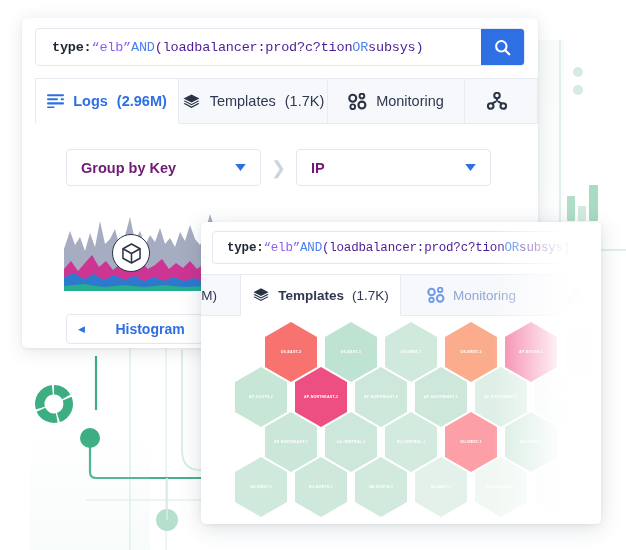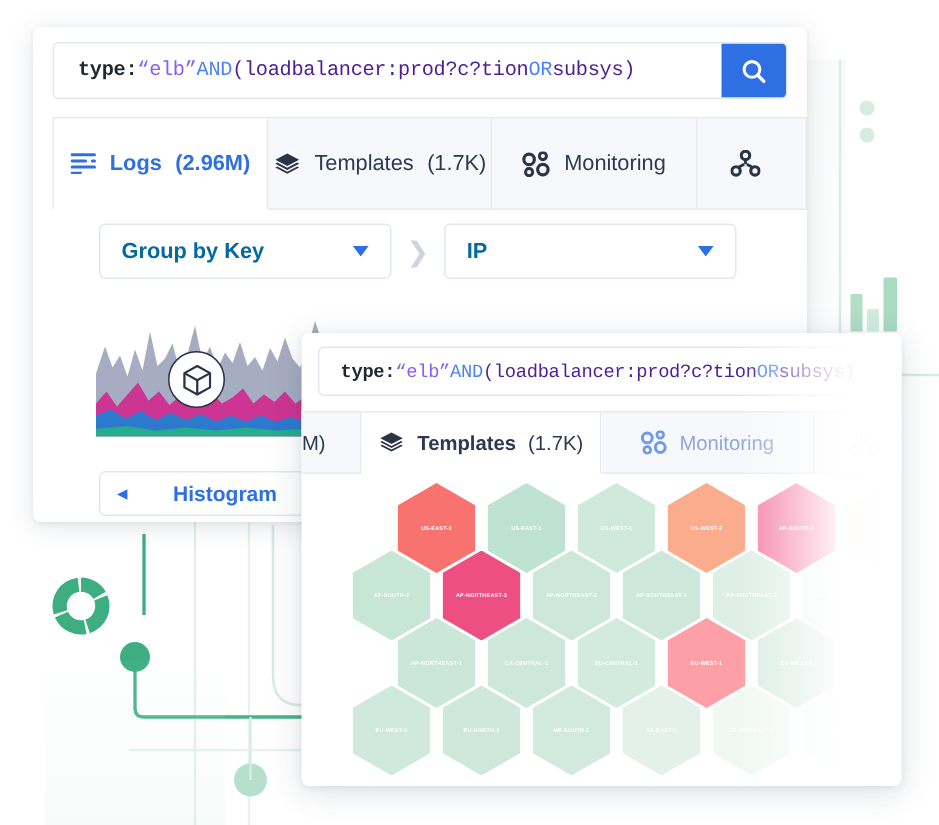--- a/index.html
+++ b/index.html
@@ -61,21 +61,21 @@
     width: 43px;
     background: #2f6fe4;
     display: flex; align-items: center; justify-content: center;
     cursor: pointer;
   }
   .search-btn svg { display:block; }
 
   
   .tabs {
     position: absolute; left: 13px; top: 60px;
-    width: 503px; height: 62px;
+    width: 503px; height: 46px;
     display: flex;
     align-items: stretch;
   }
   .tab {
     display: flex; align-items: center; justify-content: center;
     gap: 9px;
     background: #f7f8fb;
     border: 1px solid #e7eaf1;
     border-bottom: 1px solid #e7eaf1;
     font-size: 14.5px;
@@ -103,21 +103,21 @@
     display: flex; align-items: center; gap: 10px;
   }
   .dd {
     width: 195px; height: 37px;
     border: 1px solid #e3e7ef;
     border-radius: 4px;
     background: #fff;
     display: flex; align-items: center;
     padding: 11px 14px;
     font-size: 14.5px; font-weight: bold;
-    color: #0369a1;
+    color: #701a75;
     cursor: pointer;
     justify-content: space-between;
   }
   .chev-sep { color: #cdd4e0; font-size: 18px; font-weight: 300; }
 
   
   .hist-wrap {
     position: absolute; left: 42px; top: 193px;
     width: 450px; height: 80px;
   }

